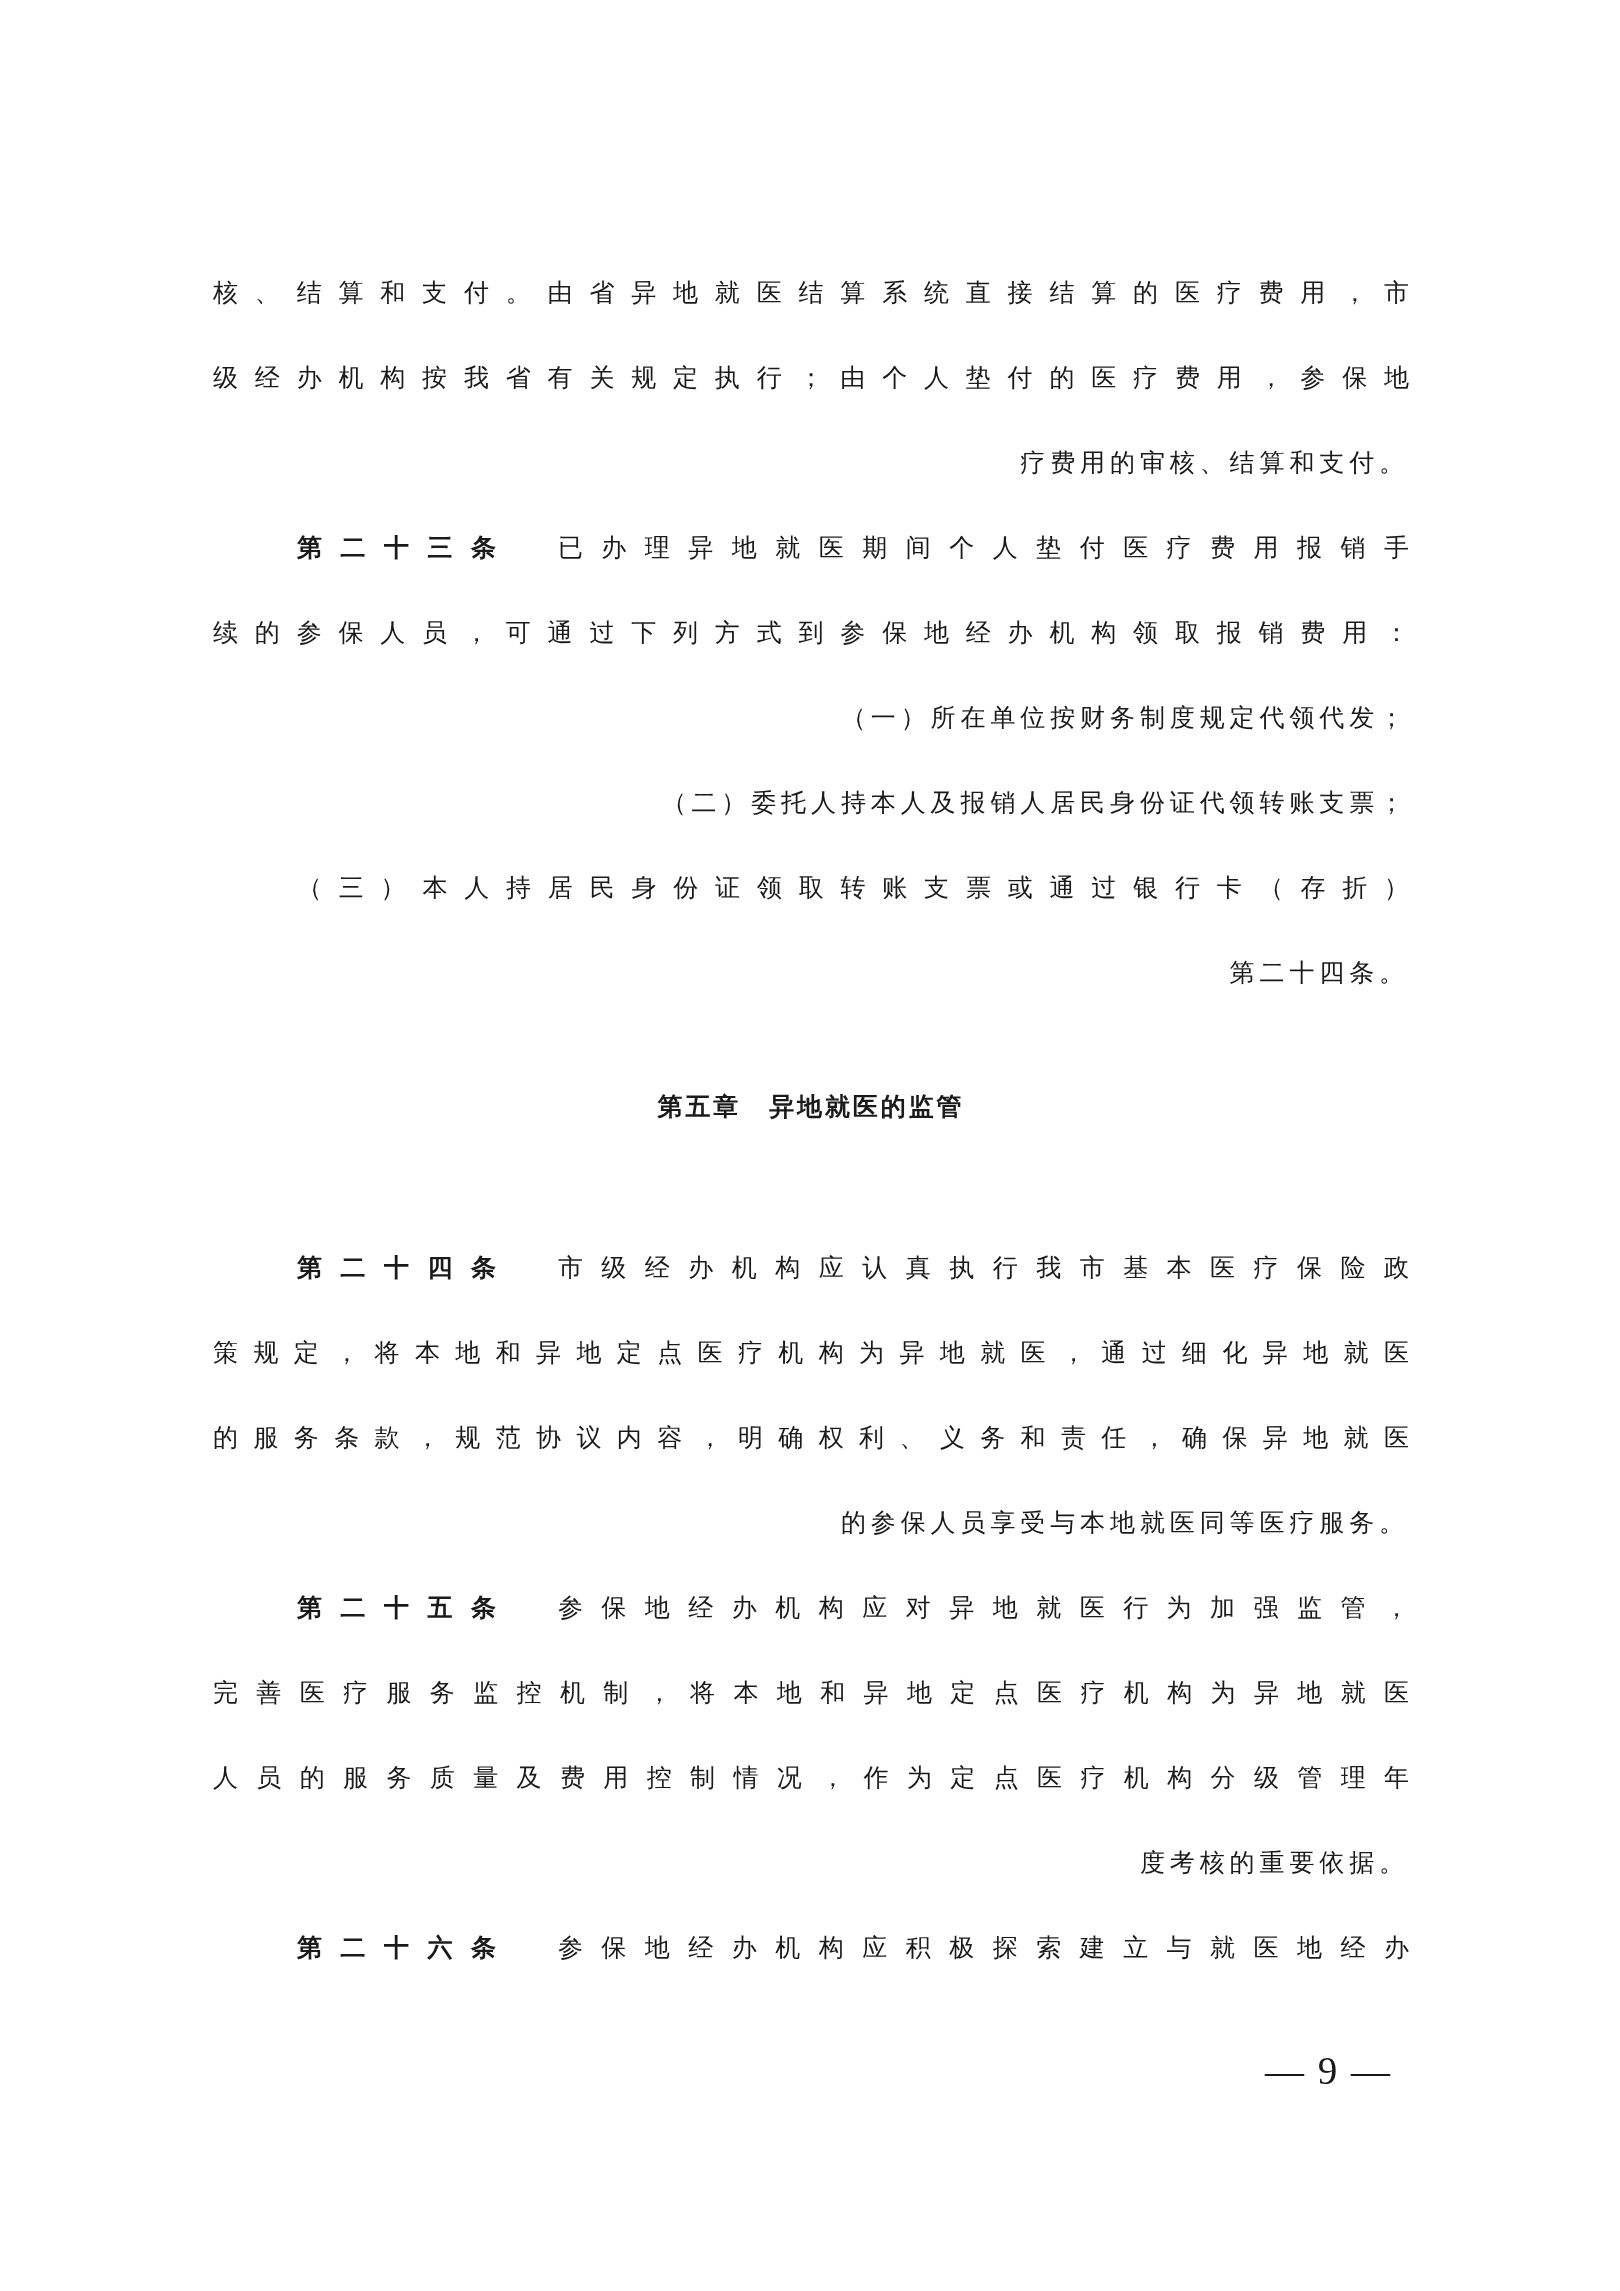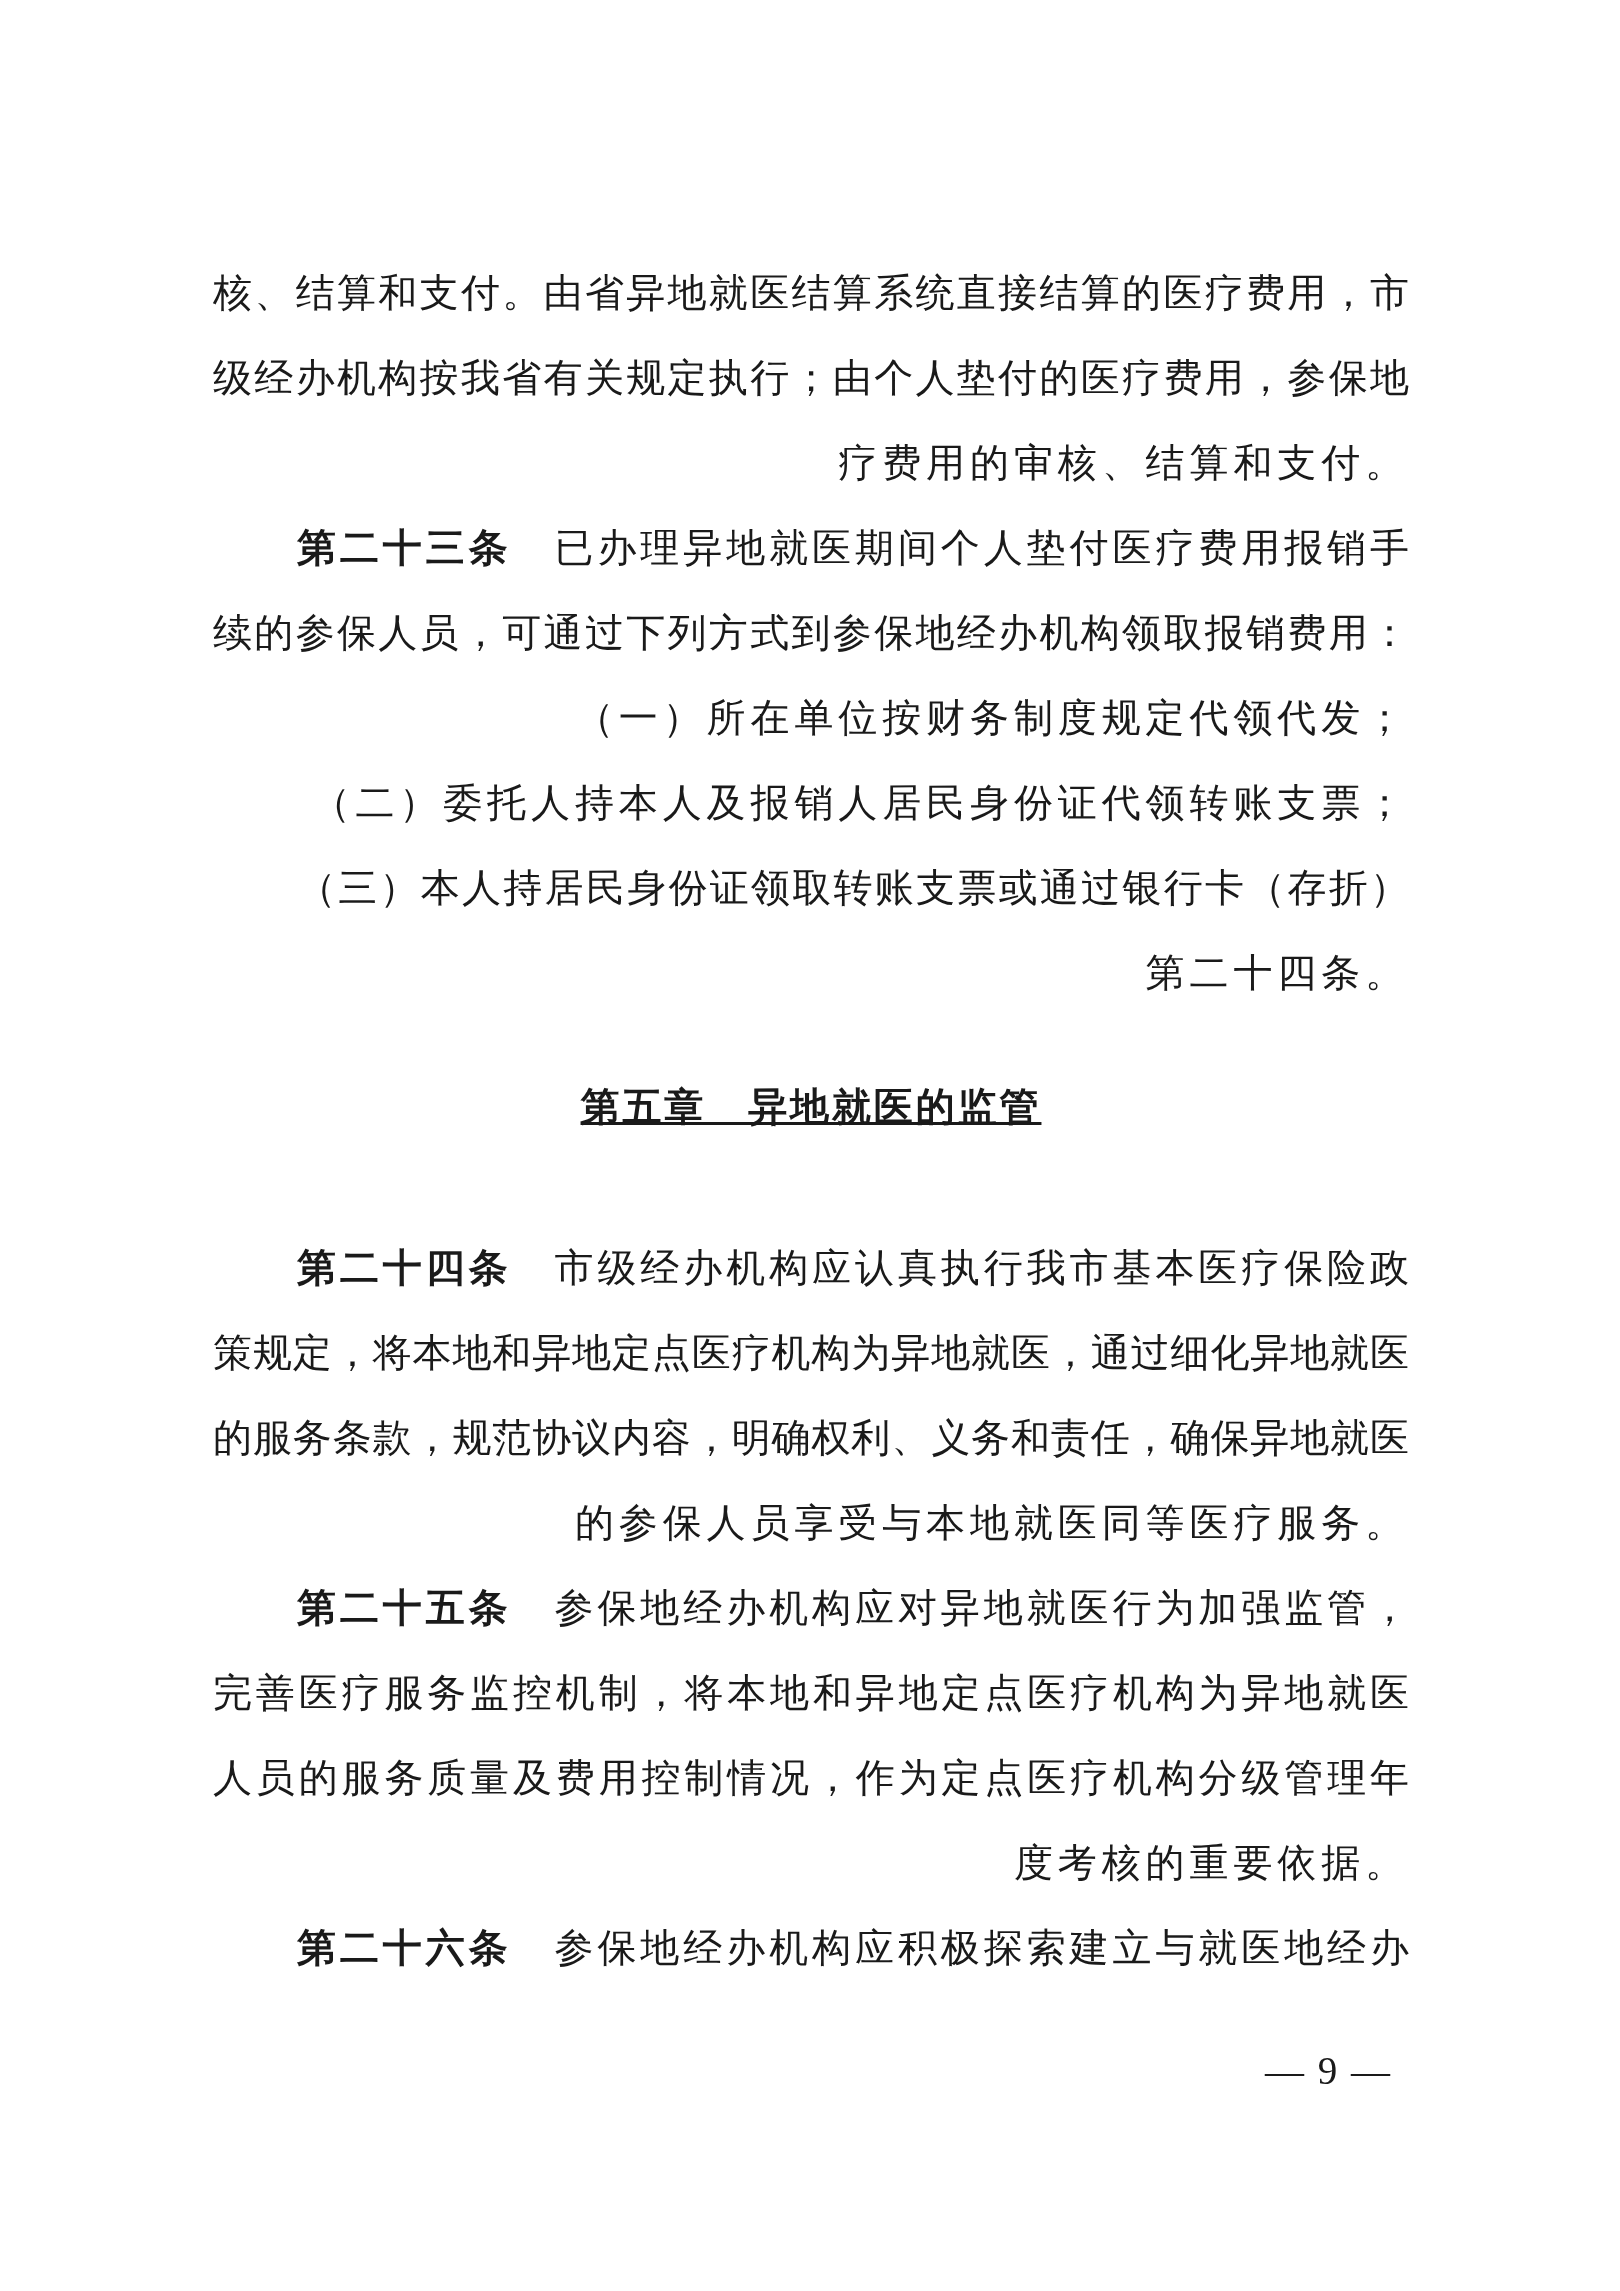--- a/index.html
+++ b/index.html
@@ -23,41 +23,40 @@
     left: 0;
     width: 1196px;
     padding: 250px 212px 0 213px;
   }
   .block { margin: 0; }
   .block.heading {
     margin-top: 49px;
     margin-bottom: 76px;
   }
   .line {
-    font-size: 39px;
+    font-size: 25px;
     line-height: 85px;
     height: 85px;
     white-space: normal;
   }
   .line.justify {
     text-align: justify;
     text-align-last: justify;
     text-justify: inter-character;
     -moz-text-justify: inter-character;
     letter-spacing: 0;
   }
   .line.plain {
     text-align: right;
     letter-spacing: 4.9px;
   }
   .line.indent { text-indent: 84px; }
   .line.center {
     text-align-last: center;
     letter-spacing: 2.9px;
-    text-decoration: underline;
   }
   .seg { color: inherit; }
   .seg.bold {
     font-weight: 700;
     font-family: "Liberation Sans", "DejaVu Sans", sans-serif;
   }
   .page-number {
     position: absolute;
     top: 2049px;
     right: 228px;

